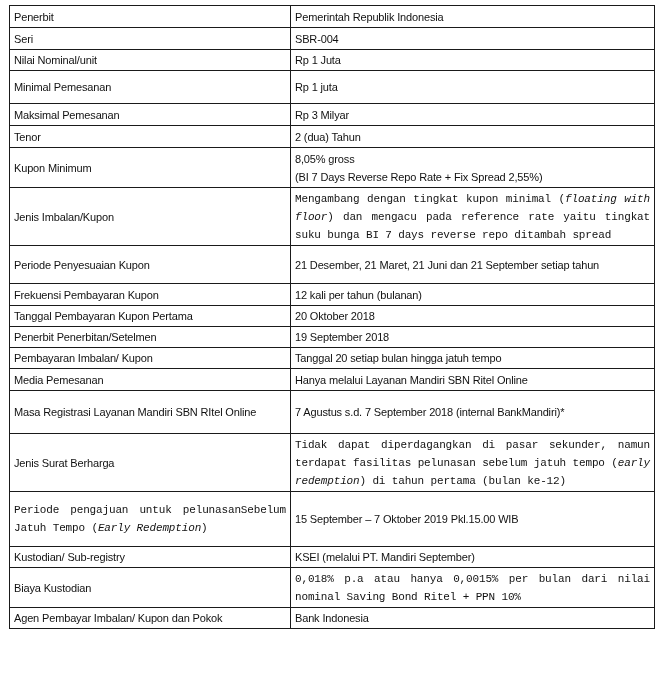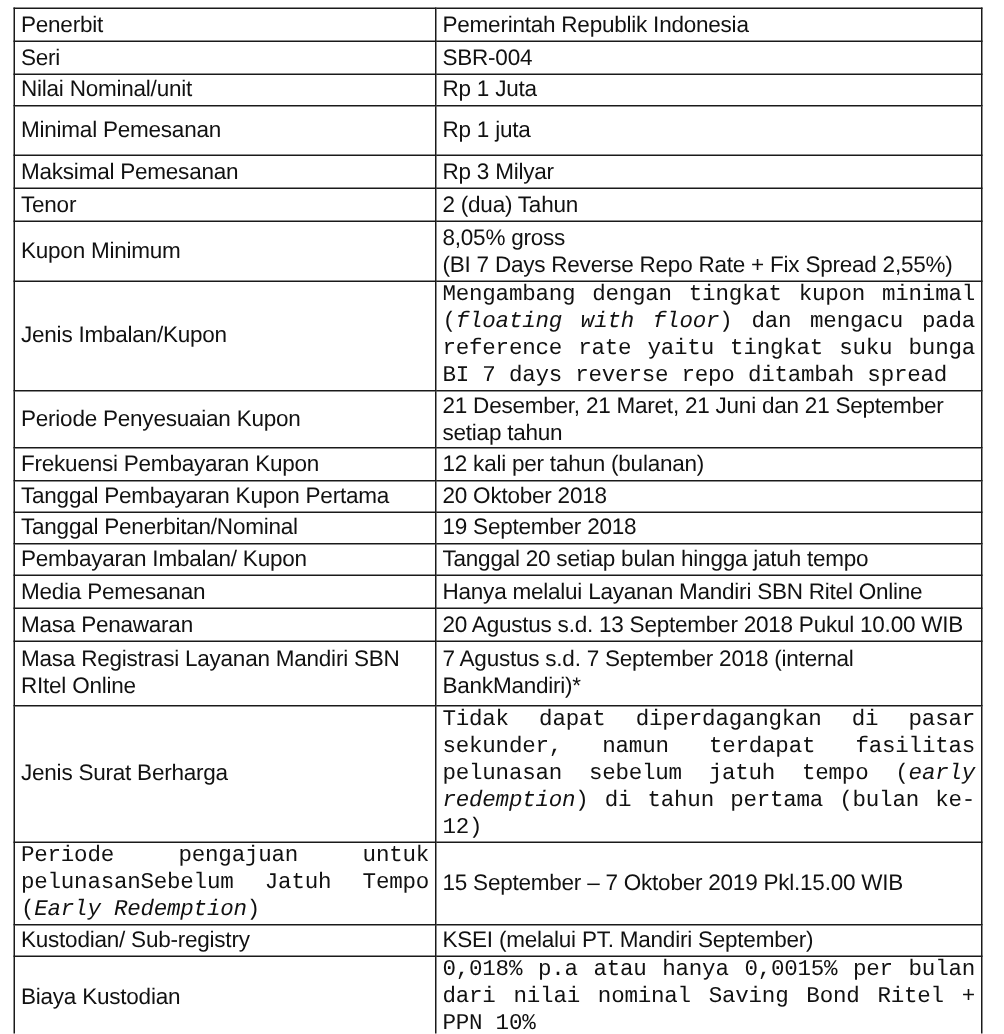--- a/index.html
+++ b/index.html
@@ -1,21 +1,21 @@
 <!DOCTYPE html>
 <html><head>
   <meta charset="utf-8">
   <style>
     html, body { margin: 0; padding: 0; background: #ffffff; }
     body { width: 669px; height: 689px; position: relative; overflow: hidden;
            font-family: "Liberation Sans", "DejaVu Sans", sans-serif; color: #111; }
     .sheet { position: absolute; left: 9px; top: 5px; width: 645px; }
     table.spec { border-collapse: collapse; width: 645px; table-layout: fixed; }
     table.spec td { border: 1px solid #1a1a1a; padding: 0 4px; vertical-align: middle;
-                    font-size: 15px; line-height: 18px; letter-spacing: -0.15px; }
+                    font-size: 11px; line-height: 18px; letter-spacing: -0.15px; }
     table.spec td.lbl { width: 272px; }
     table.spec td.val { width: 355px; }
     tr.bold td { font-weight: normal; }
     td.just { text-align: justify; text-align-last: left; font-family: Liberation Mono, monospace; }
     .line { display: block; }
     .tall { line-height: 21px; }
     .indent { padding-left: 4px; }
     em { font-style: italic; }
   </style>
 </head>
@@ -65,34 +65,30 @@
     </tr>
     <tr style="height:22px">
       <td class="lbl">Frekuensi Pembayaran Kupon</td>
       <td class="val">12 kali per tahun (bulanan)</td>
     </tr>
     <tr style="height:21px">
       <td class="lbl">Tanggal Pembayaran Kupon Pertama</td>
       <td class="val">20 Oktober 2018</td>
     </tr>
     <tr style="height:21px">
-      <td class="lbl">Tanggal Penerbitan/Nominal</td>
+      <td class="lbl">Penerbit Penerbitan/Setelmen</td>
       <td class="val">19 September 2018</td>
     </tr>
     <tr style="height:21px">
       <td class="lbl">Pembayaran Imbalan/ Kupon</td>
       <td class="val">Tanggal 20 setiap bulan hingga jatuh tempo</td>
     </tr>
     <tr class="bold" style="height:22px">
       <td class="lbl">Media Pemesanan</td>
       <td class="val">Hanya melalui Layanan Mandiri SBN Ritel Online</td>
-    </tr>
-    <tr class="bold" style="height:22px">
-      <td class="lbl">Masa Penawaran</td>
-      <td class="val">20 Agustus s.d. 13 September  2018 Pukul 10.00 WIB</td>
     </tr>
     <tr class="bold" style="height:43px">
       <td class="lbl tall">Masa Registrasi Layanan Mandiri SBN RItel Online</td>
       <td class="val tall">7 Agustus  s.d. 7 September 2018  (internal BankMandiri)*</td>
     </tr>
     <tr style="height:58px">
       <td class="lbl">Jenis Surat Berharga</td>
       <td class="val just"><span>Tidak dapat diperdagangkan di pasar sekunder, namun terdapat fasilitas pelunasan sebelum jatuh tempo (</span><em>early redemption</em><span>) di tahun pertama (bulan ke-12)</span></td>
     </tr>
     <tr style="height:55px">

